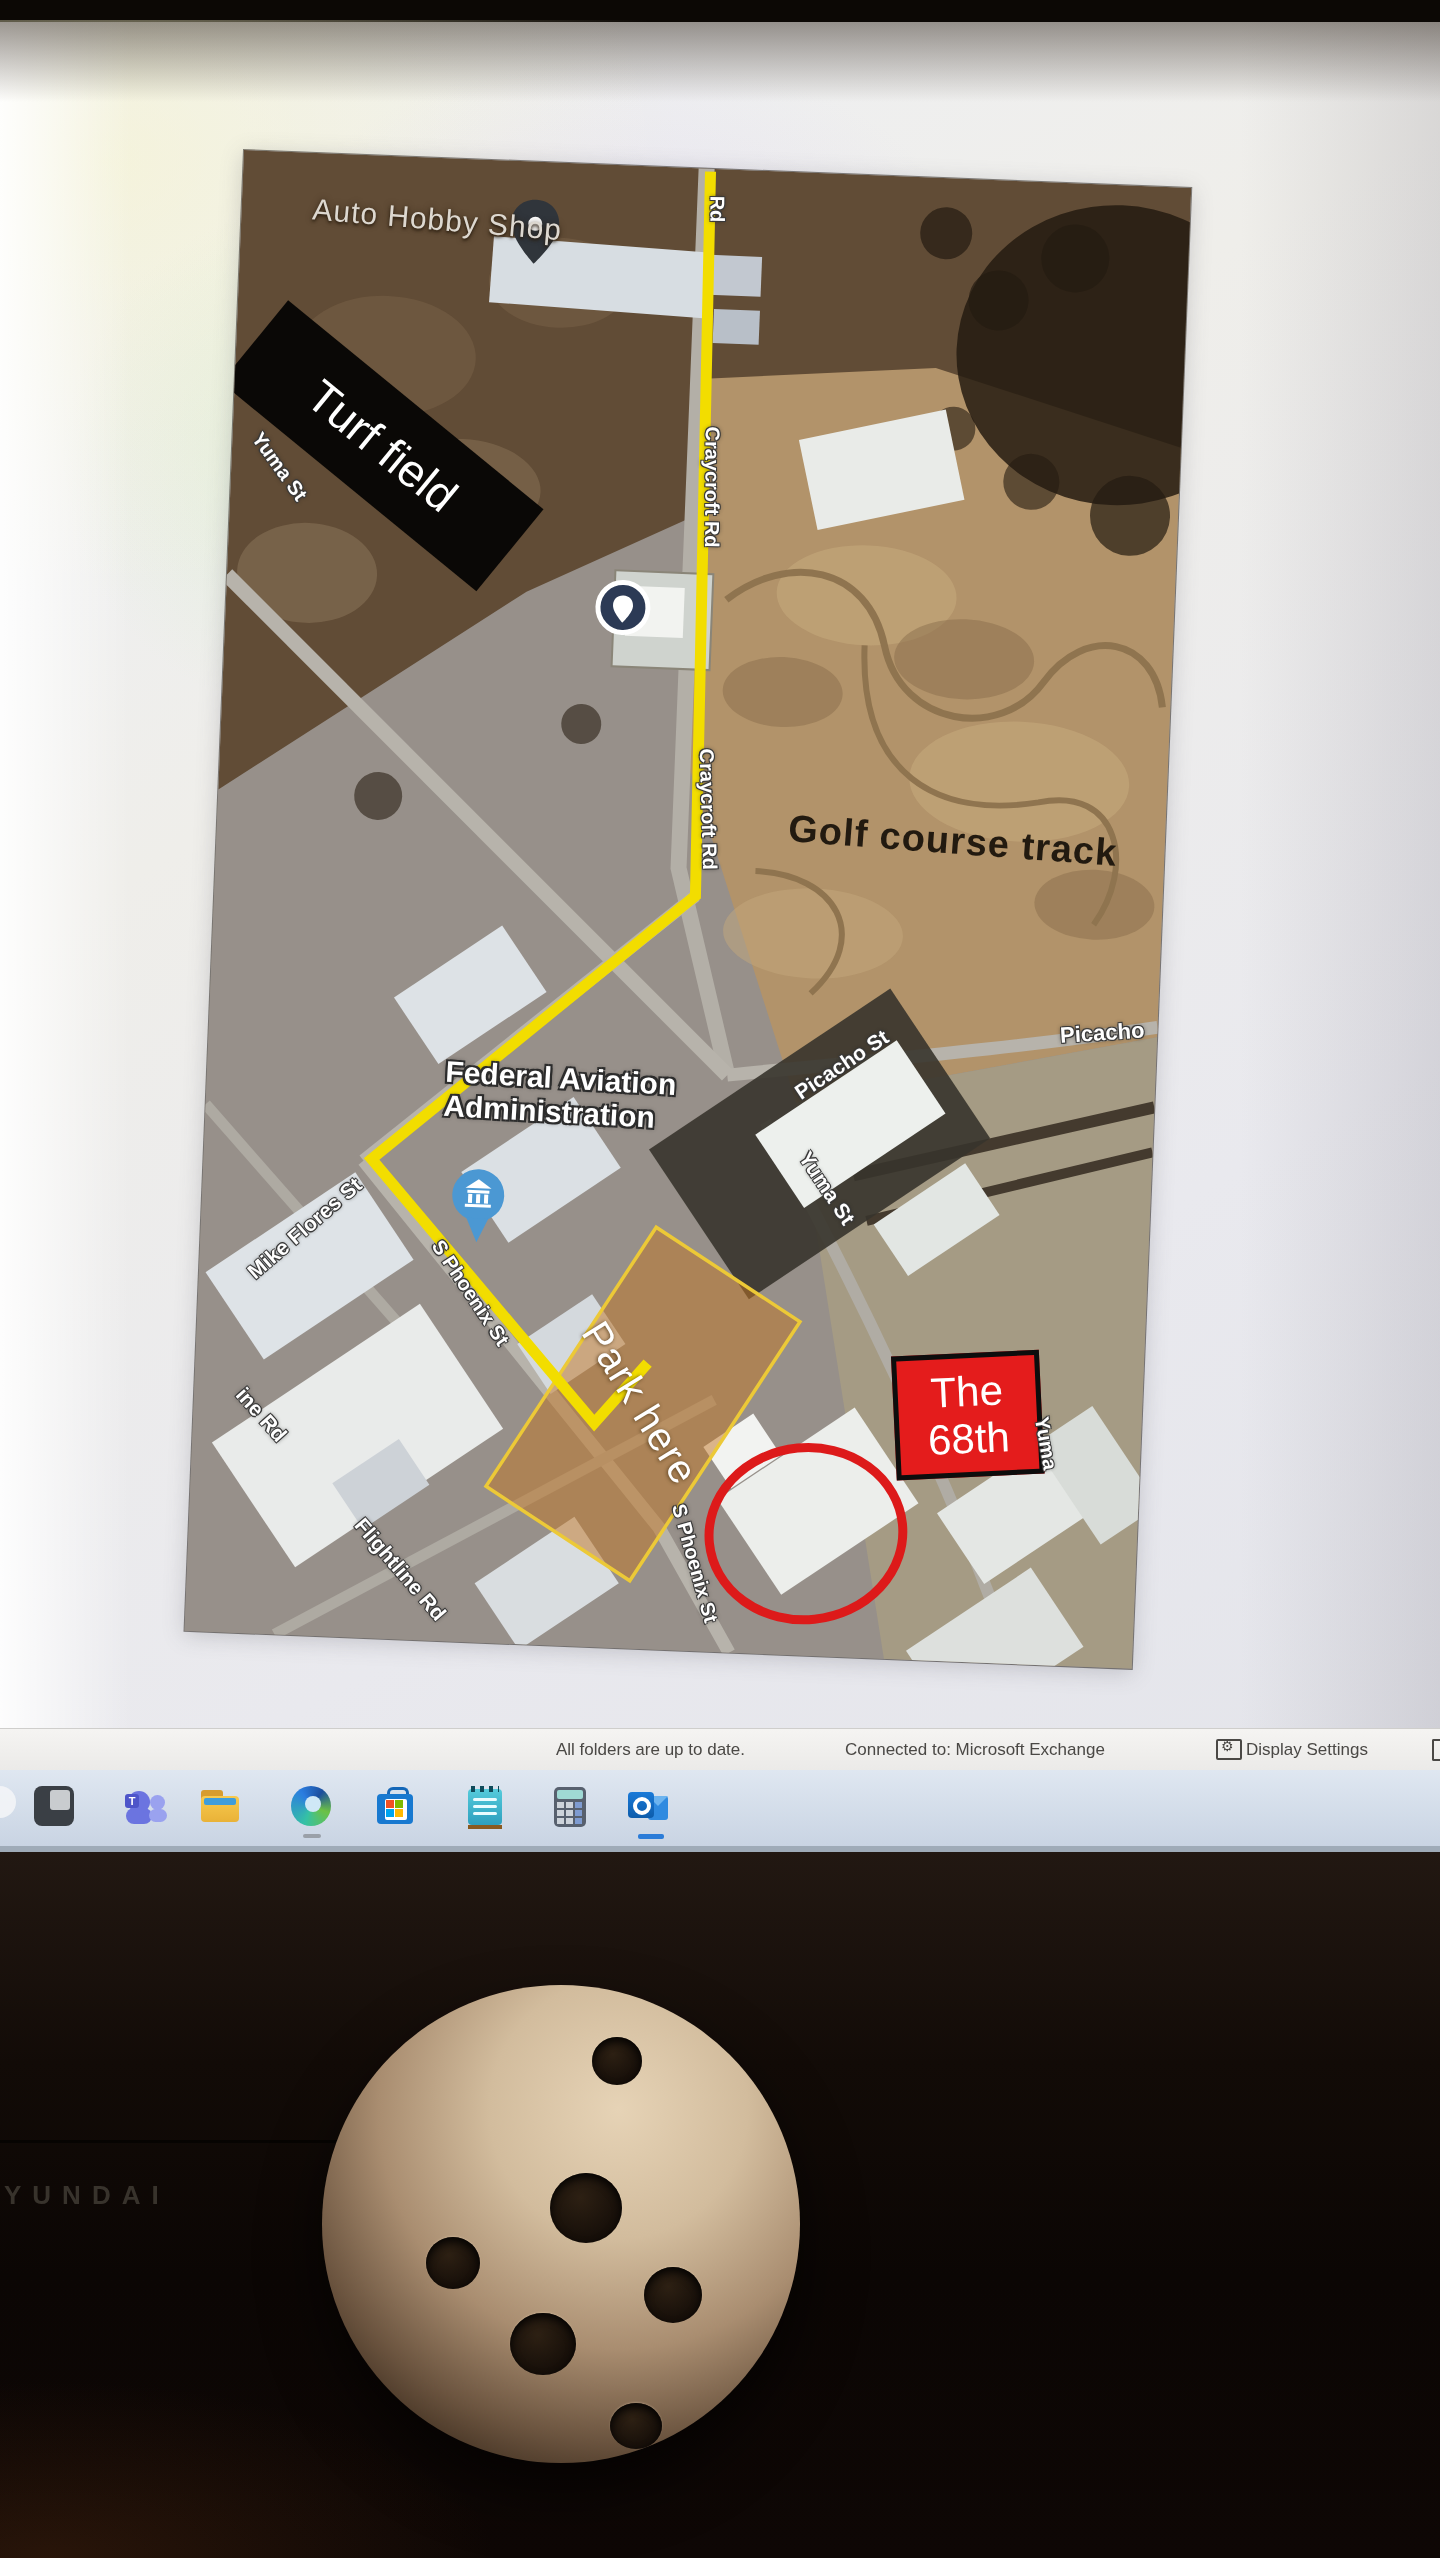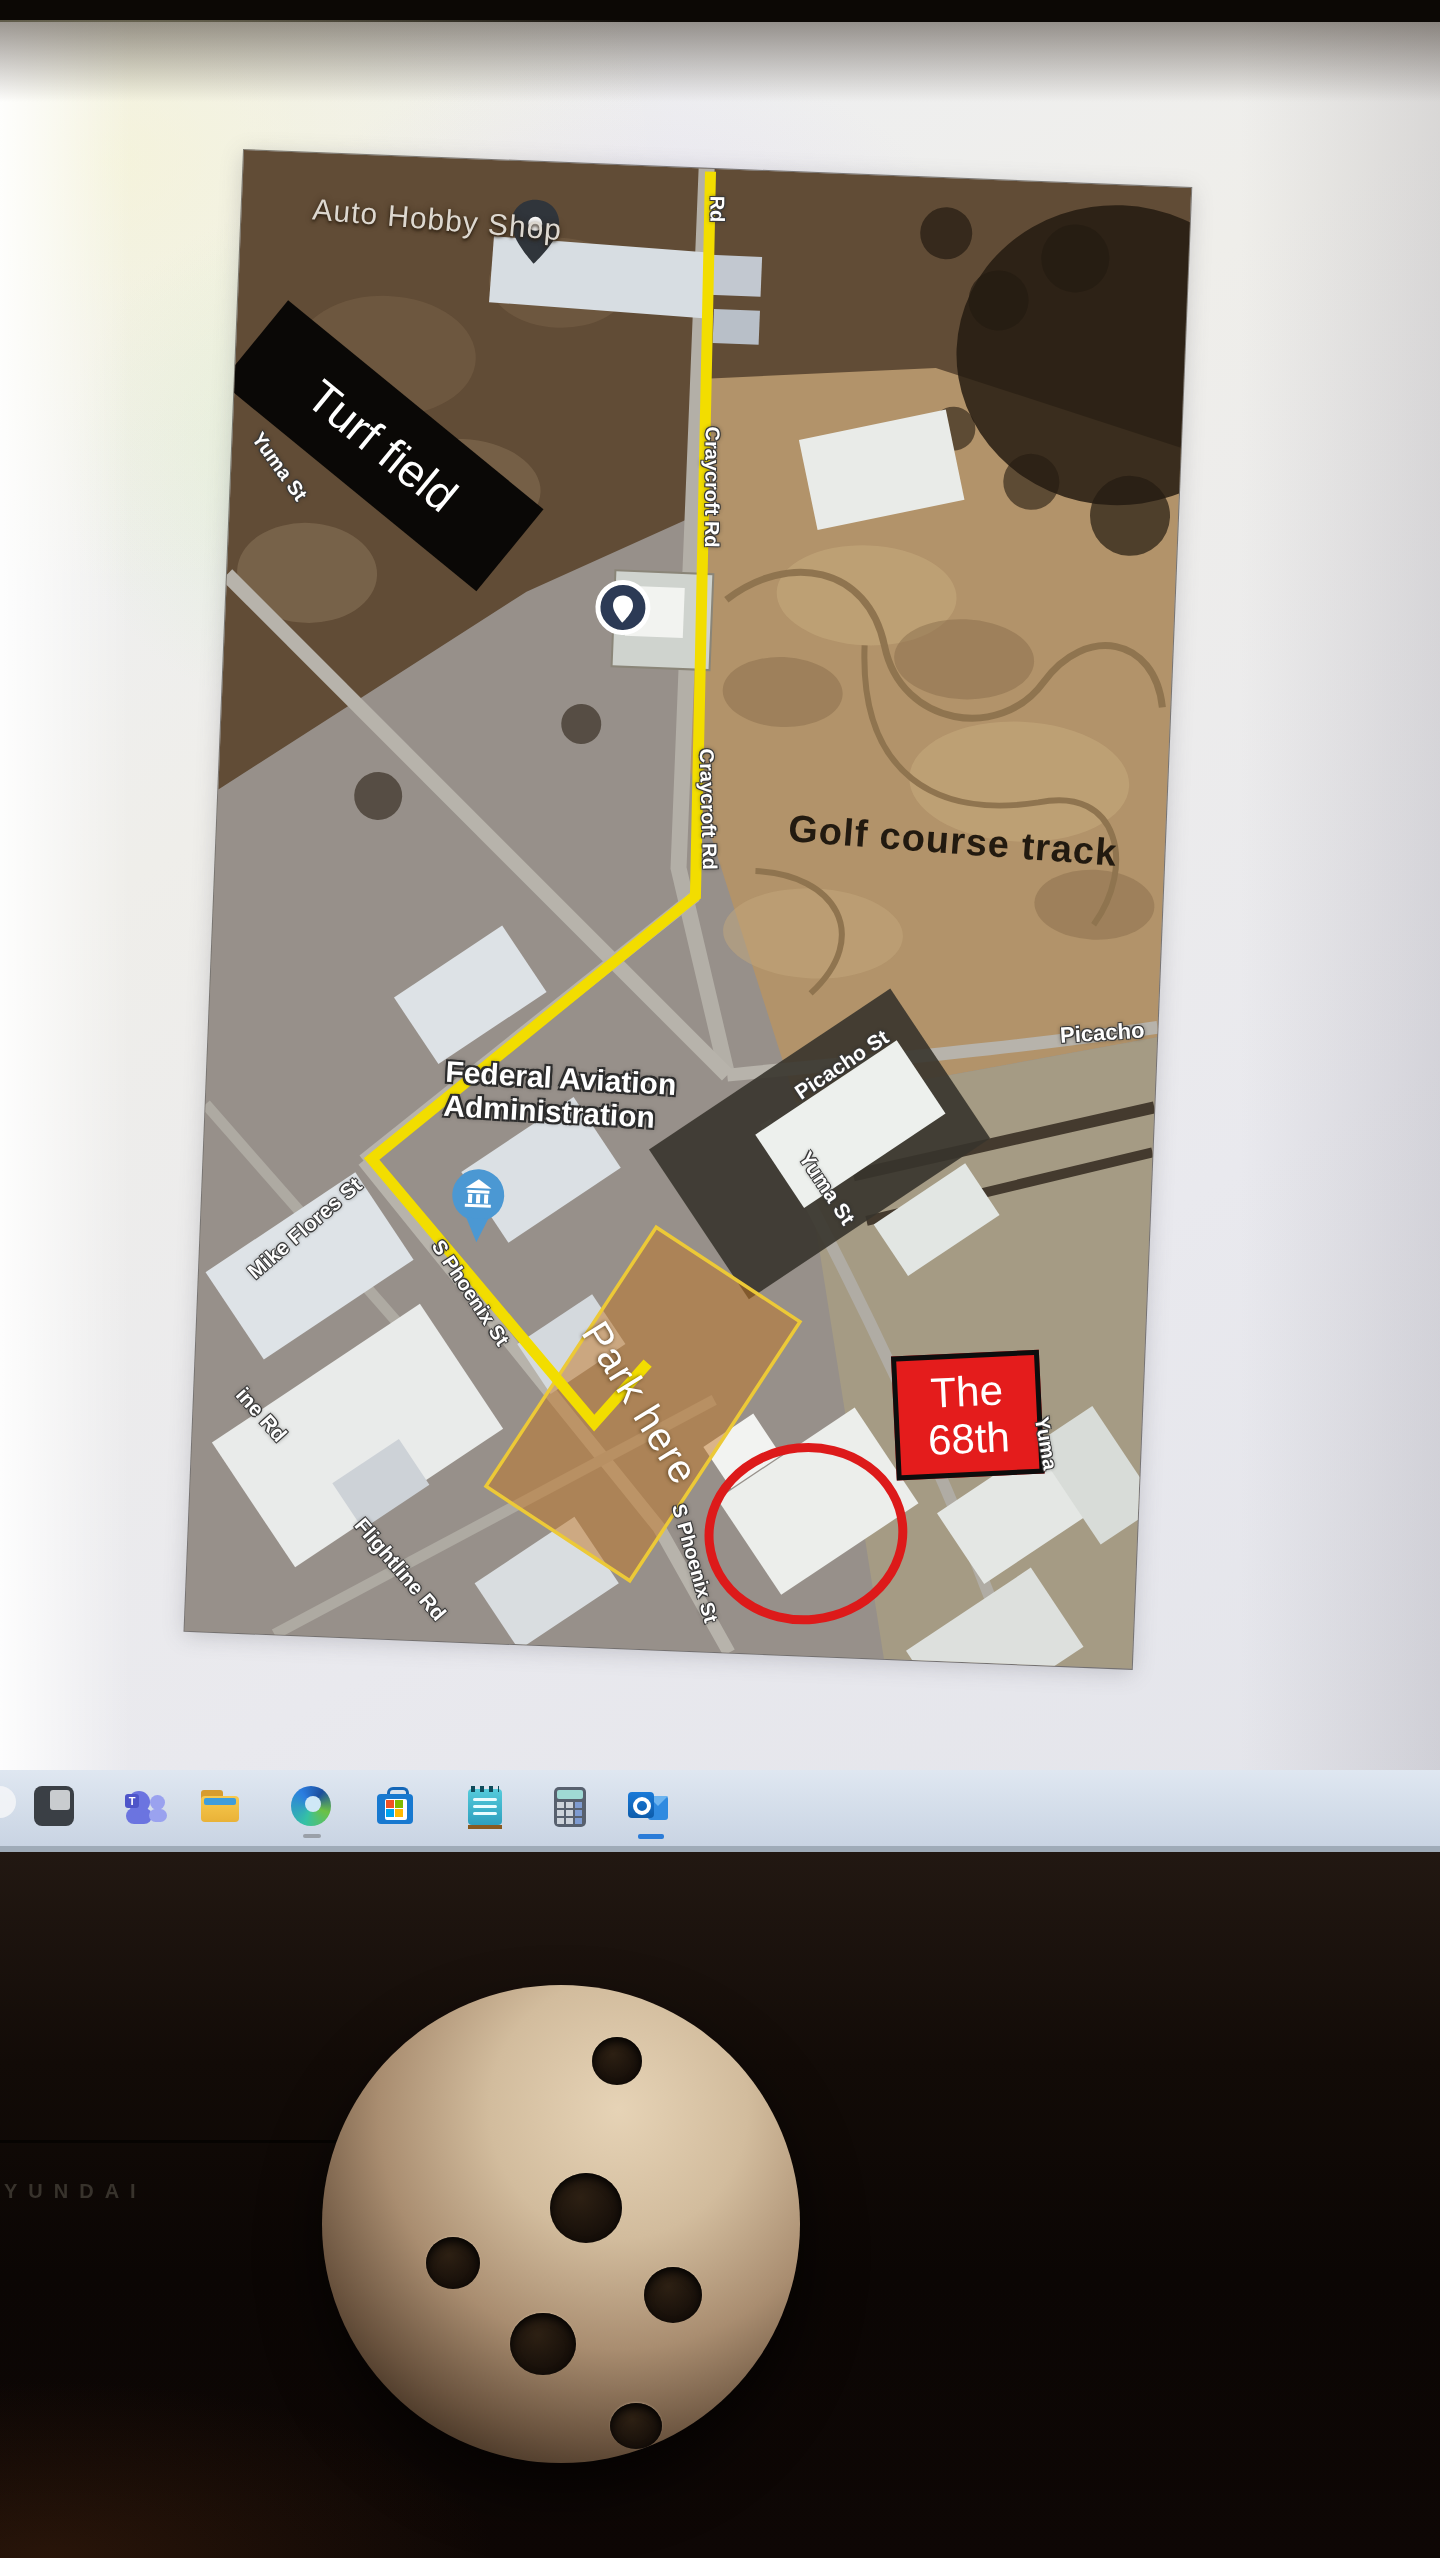--- a/index.html
+++ b/index.html
@@ -101,21 +101,21 @@
         background:linear-gradient(#1a7ad8,#0d5cab);}
   .ol-env{position:absolute;left:22px;top:12px;width:20px;height:24px;border-radius:3px;background:#2f8ae0;}
   .ol-flap{position:absolute;left:22px;top:12px;width:0;height:0;border-left:10px solid transparent;
         border-right:10px solid transparent;border-top:10px solid #6db4ef;}
   .ol-o{position:absolute;left:7px;top:13px;width:10px;height:10px;border:4px solid #fff;border-radius:50%;}
 
   
   .screen-edge{position:absolute;left:0;top:1846px;width:1440px;height:6px;background:#9fabb8;}
   .bezel{position:absolute;left:0;top:1852px;width:1440px;height:706px;
         background:linear-gradient(#221812 0%,#120b07 30%,#0b0604 60%,#0e0705 100%);}
-  .brand{position:absolute;left:4px;top:2180px;color:#3b362f;font-size:20px;font-weight:700;
+  .brand{position:absolute;left:4px;top:2180px;color:#3b362f;font-size:26px;font-weight:700;
         letter-spacing:11px;opacity:.95;}
   .desk-line{position:absolute;left:0;top:2140px;width:440px;height:3px;background:#000;opacity:.55;}
   .desk-glow{position:absolute;left:0;top:2380px;width:500px;height:178px;
         background:radial-gradient(ellipse at 10% 100%,rgba(120,62,22,.25),rgba(120,62,22,0) 70%);}
   .ball{position:absolute;left:322px;top:1985px;width:478px;height:478px;border-radius:50%;
         background:radial-gradient(circle at 62% 26%,#e6d3b6 0%,#d2bc9d 28%,#a98d70 52%,#6b543f 72%,#332417 88%,#1c120b 100%);
         box-shadow:0 30px 60px rgba(0,0,0,.6);}
   .hole{position:absolute;border-radius:50%;
         background:radial-gradient(circle at 42% 35%,#2d2013,#140d08 75%);
         box-shadow:inset 0 4px 8px rgba(0,0,0,.85),0 -1px 2px rgba(235,215,185,.3);}
@@ -251,20 +251,27 @@
     <div class="maplabel road" style="left:893px;top:848px;transform:translate(-50%,-50%) rotate(-6deg);font-size:22px;">Picacho</div>
     <div class="maplabel road" style="left:624px;top:1014px;transform:translate(-50%,-50%) rotate(54deg);font-size:21px;">Yuma St</div>
     <div class="maplabel road" style="left:853px;top:1260px;transform:translate(-50%,-50%) rotate(78deg);">Yuma</div>
     <div class="maplabel road" style="left:104px;top:1075px;transform:translate(-50%,-50%) rotate(-43deg);font-size:21px;">Mike Flores St</div>
     <div class="maplabel road" style="left:272px;top:1133px;transform:translate(-50%,-50%) rotate(54deg);">S Phoenix St</div>
     <div class="maplabel road" style="left:507px;top:1394px;transform:translate(-50%,-50%) rotate(72deg);">S Phoenix St</div>
     <div class="maplabel road" style="left:68px;top:1263px;transform:translate(-50%,-50%) rotate(46deg);font-size:21px;">ine Rd</div>
     <div class="maplabel road" style="left:213px;top:1412px;transform:translate(-50%,-50%) rotate(47deg);font-size:21px;">Flightline Rd</div>
   </div>
 
+  <div class="statusbar">
+    <div class="txt" style="left:556px;">All folders are up to date.</div>
+    <div class="txt" style="left:845px;">Connected to: Microsoft Exchange</div>
+    <span class="ds-icon"></span>
+    <div class="txt" style="left:1246px;">Display Settings</div>
+    <span class="partial-icon-right"></span>
+  </div>
 
   <div class="taskbar">
     <div class="ic-partial"></div>
     <div class="tb-icon" style="left:32px;">
       <div class="darkapp-outer"></div>
       <div class="darkapp-inner"></div>
     </div>
     <div class="tb-icon" style="left:124px;">
       <div class="teams-c1"></div>
       <div class="teams-c2"></div>

